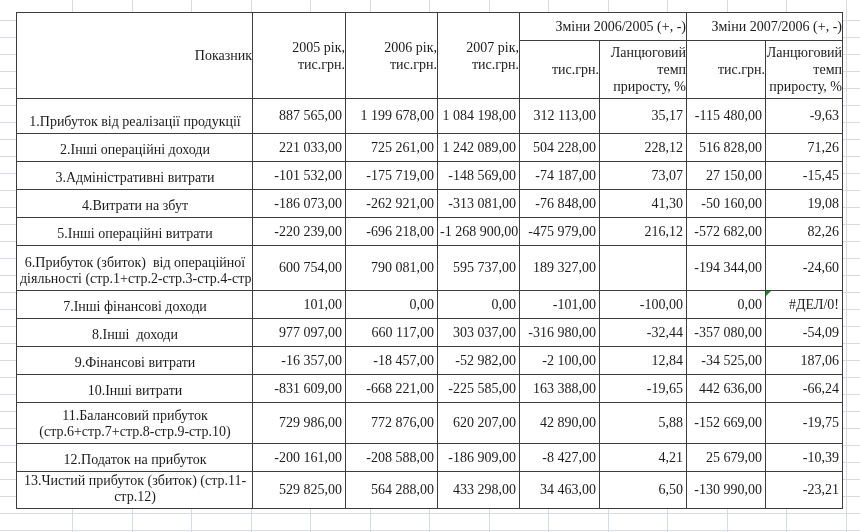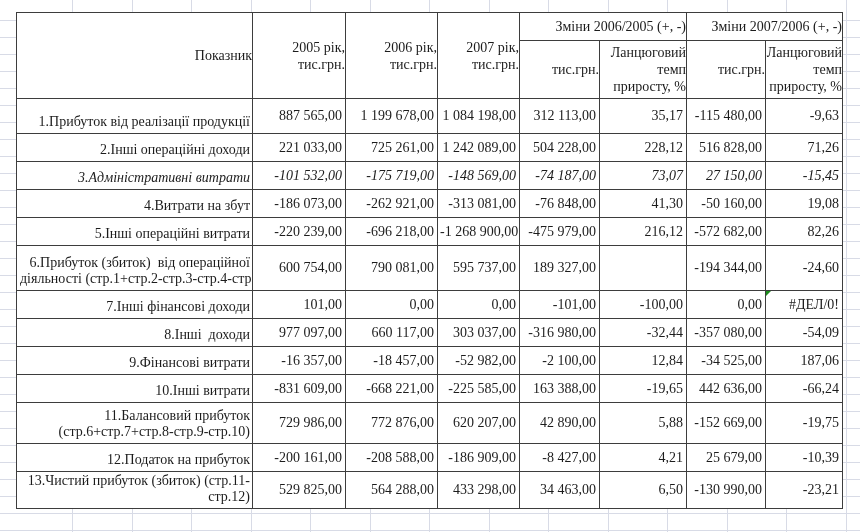--- a/index.html
+++ b/index.html
@@ -20,21 +20,21 @@
   }
   .fin th,.fin td{
     border:1px solid #3d3d3d;padding:0;overflow:hidden;
     font-weight:normal;
   }
   .fin th{
     text-align:right;vertical-align:middle;line-height:17px;
     white-space:pre-line;
   }
   .fin td.lab{
-    text-align:right;vertical-align:bottom;
+    text-align:center;vertical-align:bottom;
     padding:1px 2px 3px 3px;line-height:16px;white-space:pre;
   }
   .fin td.num{
     text-align:right;vertical-align:middle;
     padding:0 3px 0 2px;position:relative;white-space:nowrap;
   }
   .tri{
     position:absolute;left:0;top:0;width:0;height:0;
     border-top:5px solid #1a8c1a;border-right:5px solid transparent;
   }
@@ -90,21 +90,21 @@
       <tr style="height: 28px;">
         <td class="lab">2.Інші операційні доходи</td>
         <td class="num">221 033,00</td>
         <td class="num">725 261,00</td>
         <td class="num">1 242 089,00</td>
         <td class="num">504 228,00</td>
         <td class="num">228,12</td>
         <td class="num">516 828,00</td>
         <td class="num">71,26</td>
       </tr>
-      <tr style="height: 28px; font-style: italic;">
+      <tr style="height: 28px;">
         <td class="lab">3.Адміністративні витрати</td>
         <td class="num">-101 532,00</td>
         <td class="num">-175 719,00</td>
         <td class="num">-148 569,00</td>
         <td class="num">-74 187,00</td>
         <td class="num">73,07</td>
         <td class="num">27 150,00</td>
         <td class="num">-15,45</td>
       </tr>
       <tr style="height: 28px;">

